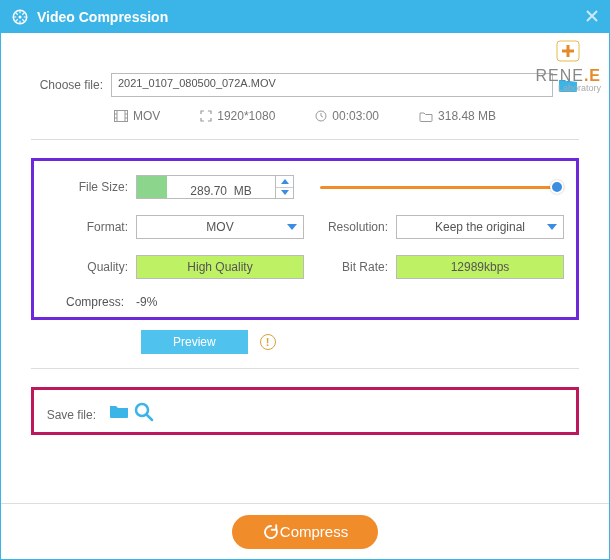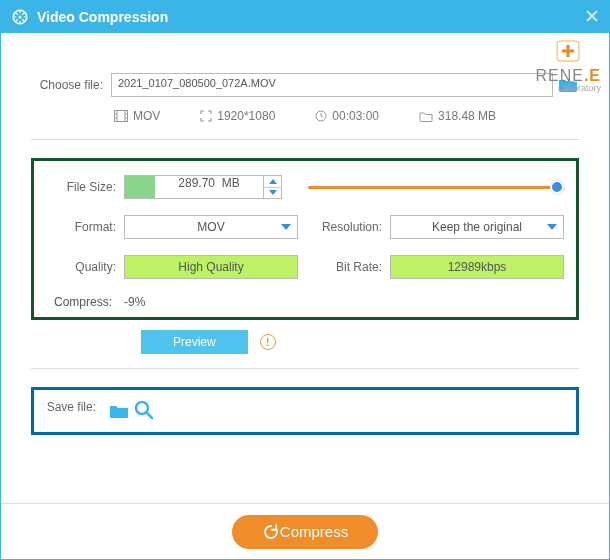--- a/index.html
+++ b/index.html
@@ -18,43 +18,43 @@
   .brand-text .line2 { font-size: 9px; color: #aaa; text-align:right; margin-top:-2px;}
   .content { padding: 40px 30px 0 30px; }
   .row { display: flex; align-items: center; margin-bottom: 12px; }
   .lbl { width: 80px; text-align: right; padding-right: 8px; color:#666; font-size:12px;}
   .lbl-sm { width: 74px; text-align: right; padding-right: 8px; color:#666; font-size:12px;}
   .filebox { flex: 1; height: 24px; border: 1px solid #bbb; background: #fff; padding: 3px 6px; font-size: 11px; color:#555; overflow:hidden; white-space:nowrap; text-overflow:ellipsis;}
   .folder-icon { width: 22px; height: 22px; margin-left: 4px; display:flex; align-items:center; justify-content:center; cursor:pointer;}
   .meta-row { display:flex; justify-content:center; gap:40px; margin: 6px 0 16px 0; color:#777; font-size:12px;}
   .meta-item { display:flex; align-items:center; gap:5px;}
   .divider { height:1px; background:#ddd; margin: 0 0 18px 0;}
-  .redbox { border: 3px solid #14532d; padding: 14px 12px 8px 16px; margin-bottom: 10px;}
+  .redbox { border: 3px solid #6d28d9; padding: 14px 12px 8px 28px; margin-bottom: 10px;}
   .ctrl-row { display:flex; align-items:center; margin-bottom: 16px;}
-  .numfield { width: 140px; height: 24px; border:1px solid #bbb; display:flex; align-items:flex-start; background:#fff;}
+  .numfield { width: 140px; height: 24px; border:1px solid #bbb; display:flex; align-items:flex-end; background:#fff;}
   .numfield .bar { width:30px; height:100%; background:#8cd58c;}
   .numfield .val { flex:1; text-align:center; font-size:12px; color:#555;}
   .spinner { width:18px; height:24px; border:1px solid #bbb; border-left:none; display:flex; flex-direction:column;}
   .spinner div { flex:1; display:flex; align-items:center; justify-content:center; cursor:pointer; color:#3a8de0;}
   .spinner div:first-child { border-bottom:1px solid #ccc;}
   .slider { flex:1; margin-left: 26px; height: 24px; display:flex; align-items:center; position:relative;}
   .slider .track { height:3px; background:#f08c2a; width:100%; border-radius:2px;}
   .slider .thumb { position:absolute; right:0; top:50%; transform:translateY(-50%); width:14px; height:14px; border-radius:50%; background:#3a8de0; border:2px solid #fff; box-shadow:0 0 2px rgba(0,0,0,0.3);}
   .twocol { display:flex; gap: 18px; margin-bottom:16px;}
   .col { flex:1; display:flex; align-items:center;}
   .select { flex:1; height:24px; border:1px solid #bbb; background:#fff; display:flex; align-items:center; justify-content:center; position:relative; cursor:pointer; padding:0 22px;}
   .select .sval { font-size:12px; color:#555;}
   .select .arrow { position:absolute; right:6px; top:50%; transform:translateY(-50%); color:#3a8de0;}
   .readfield { flex:1; height:24px; border:1px solid #bbb; background:#bef264; display:flex; align-items:center; justify-content:center; font-size:12px; color:#555;}
   .compress-line { display:flex; align-items:center; font-size:12px; color:#555; padding-left:4px;}
   .compress-line .clbl { margin-right: 12px;}
   .preview-row { display:flex; align-items:center; gap:12px; margin: 6px 0 14px 110px;}
   .preview-btn { background:#4fc3ee; color:#fff; border:none; padding:5px 32px; font-size:12px; cursor:pointer;}
   .warn-icon { width:16px; height:16px; border:1.5px solid #d9a23a; border-radius:50%; display:flex; align-items:center; justify-content:center; color:#d9a23a; font-size:11px; font-weight:bold;}
-  .savebox-wrap { border:3px solid #0369a1; padding:10px 8px; display:flex; align-items:flex-start;}
+  .savebox-wrap { border:3px solid #be185d; padding:10px 8px; display:flex; align-items:flex-end;}
   .magnify { margin-left:4px; cursor:pointer;}
   .footer { position:absolute; bottom:0; left:0; right:0; height:56px; border-top:1px solid #ddd; display:flex; align-items:center; justify-content:center; background:#fff;}
   .compress-btn { background:#f08c2a; color:#fff; border:none; border-radius:20px; padding:8px 30px; font-size:15px; display:flex; align-items:center; cursor:pointer;}
   .refresh-svg { width:18px; height:18px;}
   svg { display:block; }
 </style>
 </head>
 <body>
 
 <div class="window">

